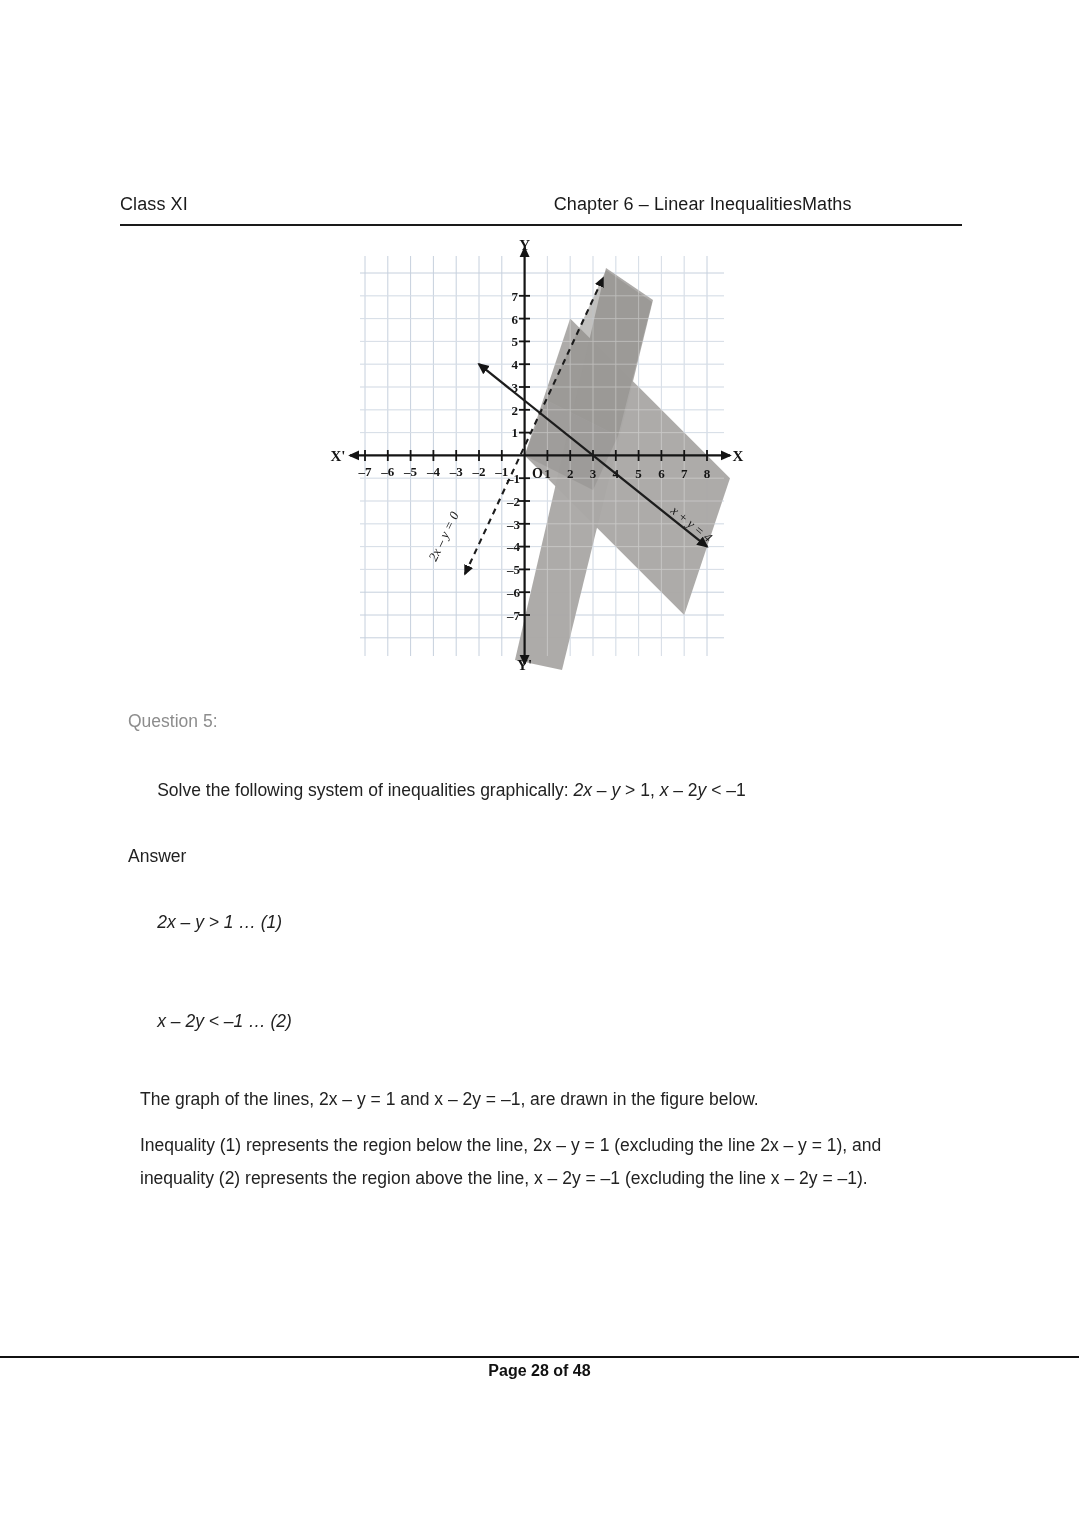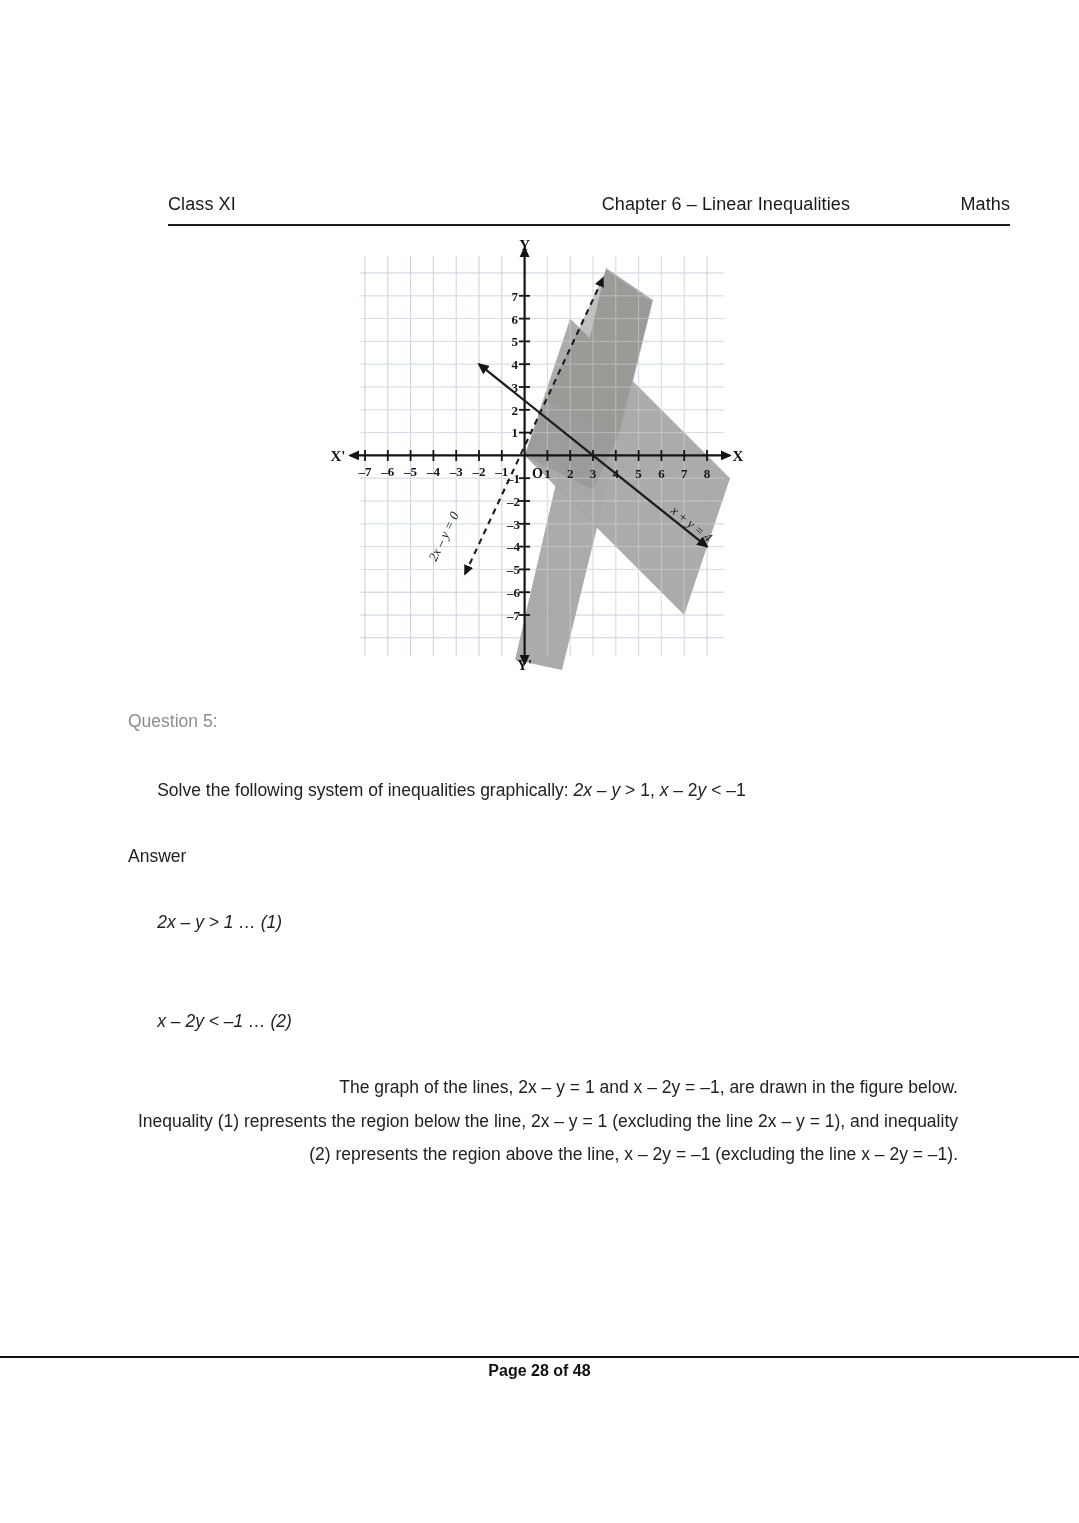--- a/index.html
+++ b/index.html
@@ -25,25 +25,24 @@
     top: 194px;
     width: 842px;
     height: 30px;
     border-bottom: 2px solid #1a1a1a;
     display: flex;
     align-items: flex-start;
     justify-content: space-between;
     font-size: 18px;
     color: #1a1a1a;
     letter-spacing: 0.1px;
-    margin-left: 48px;
   }
   .header .h-left  { width: 220px; text-align: left; }
   .header .h-mid   { flex: 1; text-align: right; }
-  .header .h-right { width: 160px; text-align: right; }
+  .header .h-right { width: 160px; }
 
   
   .figure {
     position: absolute;
     left: 318px;
     top: 240px;
     width: 444px;
     height: 432px;
   }
   .figure svg { display: block; }
@@ -60,23 +59,22 @@
   }
   .q-title {
     font-weight: normal;
     color: #8d8d8d;
     font-size: 17.5px;
     line-height: 30px;
     margin-bottom: 5px;
   }
   .line { white-space: pre-wrap; }
   .para {
-    margin: 0;
+    margin: 12px;
     line-height: 33.5px;
-    text-align: right;
   }
   em { font-style: italic; }
 
   
   .footer-rule {
     position: absolute;
     left: 0px;
     top: 1356px;
     width: 1079px;
     height: 0;

